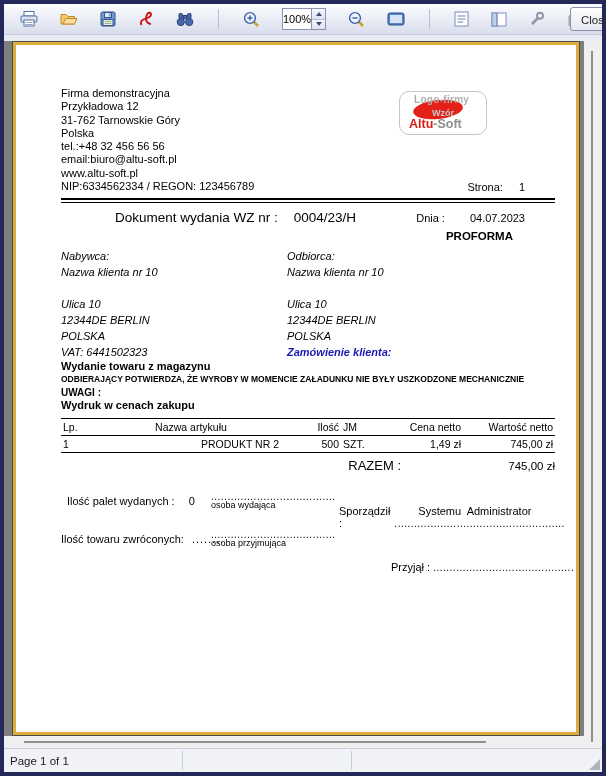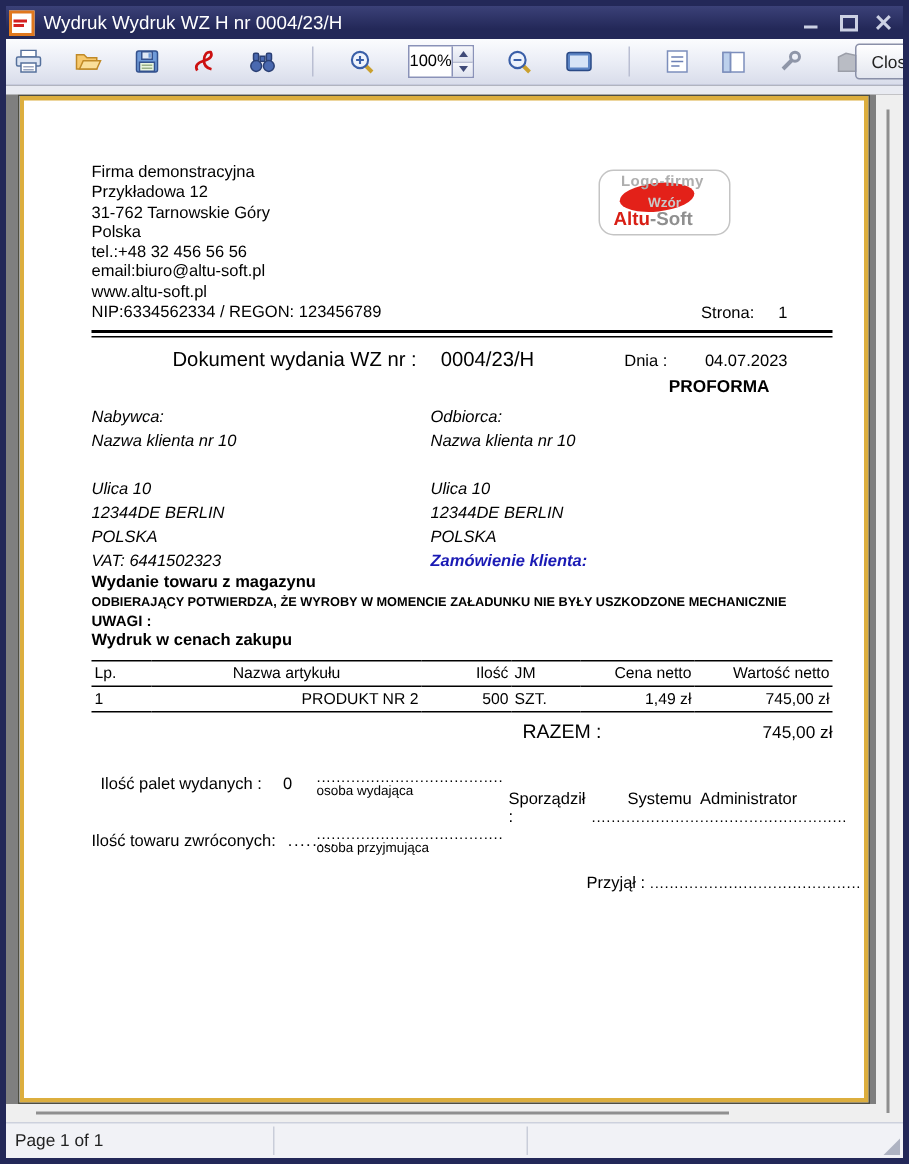--- a/index.html
+++ b/index.html
@@ -10,21 +10,21 @@
   .app-icon i{position:absolute;left:1px;top:4px;width:9px;height:2px;background:#d42020;display:block;}
   .app-icon i+i{top:7px;width:7px;}
   .title-text{flex:1;font-size:12.5px;white-space:nowrap;overflow:hidden;}
   .win-controls{display:flex;align-items:center;gap:10px;padding-right:6px;}
   .wc{width:14px;height:14px;position:relative;cursor:default;}
   .min-glyph{position:absolute;left:2px;bottom:3px;width:9px;height:2px;background:#ccd1e4;}
   .max-glyph{position:absolute;left:2px;top:2px;width:8px;height:7px;border:2px solid #ccd1e4;}
   .x1,.x2{position:absolute;left:1px;top:6px;width:12px;height:2.2px;background:#ccd1e4;}
   .x1{transform:rotate(45deg);} .x2{transform:rotate(-45deg);}
   
-  .toolbar{height:30px;flex:0 0 30px;background:linear-gradient(180deg,#fbfcfe 0%,#e9ecf5 55%,#d9ddeb 100%);display:flex;align-items:center;gap:22px;padding:0 6px;position:relative;overflow:hidden;border-bottom:1px solid #c7cbdd;}
+  .toolbar{height:30px;flex:0 0 30px;background:linear-gradient(180deg,#fbfcfe 0%,#e9ecf5 55%,#d9ddeb 100%);display:flex;align-items:center;gap:22px;padding:0 16px;position:relative;overflow:hidden;border-bottom:1px solid #c7cbdd;}
   .tbtn{width:24px;height:24px;display:flex;align-items:center;justify-content:center;border-radius:3px;}
   .sep{width:1px;height:20px;background:#b9bed2;margin:0 2px;flex:0 0 1px;}
   .spinner{width:54px;height:20px;background:#fff;border:1px solid #8a92b8;display:flex;align-items:stretch;}
   .spin-val{flex:1;font-size:11px;display:flex;align-items:center;justify-content:center;}
   .spin-btns{width:13px;display:flex;flex-direction:column;border-left:1px solid #8a92b8;}
   .spin-btn{flex:1;background:linear-gradient(#f6f7fb,#dfe3ef);display:flex;align-items:center;justify-content:center;}
   .spin-btn+.spin-btn{border-top:1px solid #b8bdd2;}
   .tri-up{width:0;height:0;border-left:3px solid transparent;border-right:3px solid transparent;border-bottom:4px solid #3f4a78;}
   .tri-down{width:0;height:0;border-left:3px solid transparent;border-right:3px solid transparent;border-top:4px solid #3f4a78;}
   .page-input{width:44px;height:18px;border:1px solid #8a92b8;font-size:11px;padding:0 0 0 5px;font-family:"Liberation Sans",sans-serif;}
@@ -96,39 +96,20 @@
   .status-text{padding-left:6px;}
   .sdiv{position:absolute;top:2px;bottom:2px;width:1px;background:#c9cdd9;}
   .sdiv1{left:178px;} .sdiv2{left:347px;}
   .resize-grip{position:absolute;right:2px;bottom:2px;width:0;height:0;border-left:11px solid transparent;border-bottom:11px solid #aeb3c2;}
 </style>
 </head>
 <body>
 
 <div class="window">
 
-  <div class="titlebar">
-    <span class="app-icon">
-        <i></i>
-        <i></i>
-      </span>
-    <span class="title-text">Wydruk Wydruk WZ H nr  0004/23/H</span>
-    <span class="win-controls">
-      <span class="wc">
-          <span class="min-glyph"></span>
-        </span>
-      <span class="wc">
-          <span class="max-glyph"></span>
-        </span>
-      <span class="wc">
-          <span class="x1"></span>
-          <span class="x2"></span>
-        </span>
-    </span>
-  </div>
 
   <div class="toolbar">
     <span class="tbtn">
         <svg width="18" height="16" viewBox="0 0 18 16">
           <rect x="4" y="0.5" width="10" height="4.5" fill="#fff" stroke="#55709c"></rect>
           <rect x="1" y="5" width="16" height="6" rx="1" fill="#dce4f2" stroke="#55709c"></rect>
           <rect x="4" y="9" width="10" height="6" fill="#fff" stroke="#55709c"></rect>
           <line x1="5.5" y1="11.5" x2="12.5" y2="11.5" stroke="#9aa6c0"></line>
           <line x1="5.5" y1="13.5" x2="12.5" y2="13.5" stroke="#9aa6c0"></line>
         </svg>

